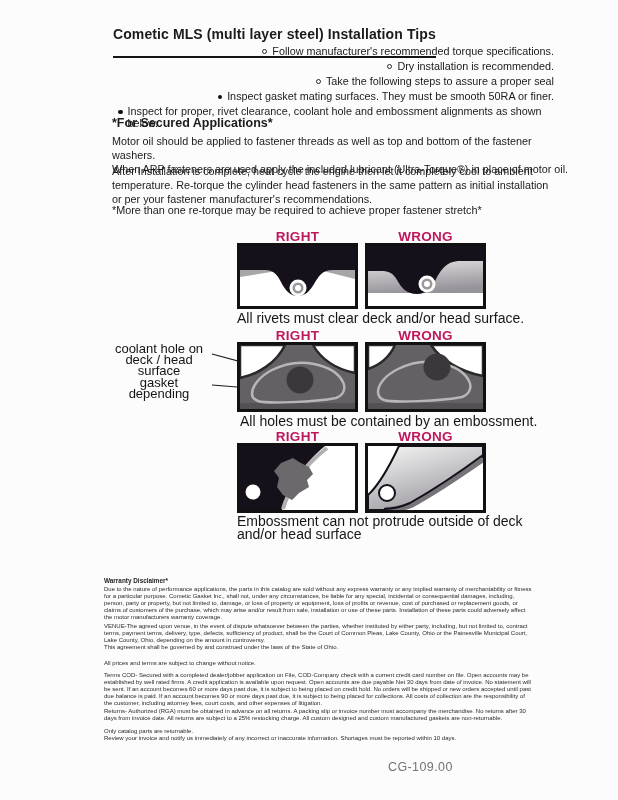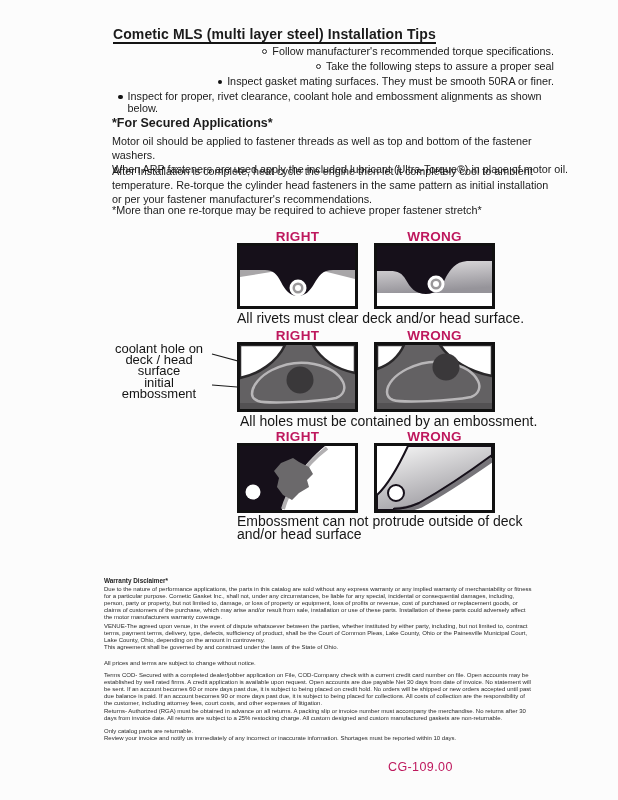--- a/index.html
+++ b/index.html
@@ -7,21 +7,21 @@
   body { font-family:"Liberation Sans", sans-serif; color:#1b1b1b; }
   #page {
     position:relative; width:618px; height:800px; margin:0 auto;
     background:#fcfcfc; overflow:hidden;
   }
   .abs { position:absolute; }
 
   
   .title {
     left:113px; top:26px; font-size:14px; font-weight:bold;
-    border-bottom:2px solid #141414; padding-bottom:0; letter-spacing:.1px;
+    border-bottom:2px solid #141414; padding-bottom:14px; letter-spacing:.1px;
     display:inline-block;
   }
   .tips { left:104px; top:45px; width:450px; }
   .tip-line { display:flex; align-items:flex-start; height:15px; font-size:10.8px;justify-content:flex-end; }
   .tip-line.sub { margin-left:14px; }
   .b-hollow, .b-filled {
     width:5px; height:5px; border-radius:50%; flex:0 0 auto;
     margin:4px 5px 0 0;
   }
   .b-hollow { border:1.2px solid #2a2a2a; }
@@ -29,54 +29,58 @@
 
   
   .diesel-h { left:112px; top:116px; font-size:12.5px; font-weight:bold; }
   .para { left:112px; font-size:10.8px; line-height:14px; white-space:pre-line; width:460px; }
   .p1 { top:134px; }
   .p2 { top:164px; }
   .p3 { top:203px; }
 
   
   .rw-label { width:121px; text-align:center; font-size:13.5px; font-weight:600; letter-spacing:.3px; color:#be185d; }
-  .col-l { left:237px; } .col-r { left:374px; }
+  .col-l { left:237px; } .col-r { left:365px; }
   .row1-lab { top:229px; } .row2-lab { top:328px; } .row3-lab { top:429px; }
   .dbox { width:121px; }
   .row1-box { top:243px; height:66px; }
   .row2-box { top:342px; height:70px; }
   .row3-box { top:443px; height:70px; }
   .dbox svg { display:block; width:100%; height:100%; }
   .caption { font-size:14px; line-height:12.5px; color:#161616; white-space:pre-line; }
   .cap1 { left:237px; top:312px; }
   .cap2 { left:240px; top:415px; }
   .cap3 { left:237px; top:515px; }
   .callout { left:108px; width:102px; text-align:center; font-size:13px; line-height:11px; white-space:pre-line; color:#141414; }
   .co1 { top:343px; } .co2 { top:377px; }
   .leaders { left:205px; top:340px; width:100px; height:60px; }
 
   
   .fine { left:104px; width:430px; font-size:6px; line-height:6.9px; color:#2a2a2a; white-space:pre-line; }
   .fine-h { left:104px; top:577px; font-size:6.4px; font-weight:bold; color:#222; }
   .fp0 { top:586px; } .fp1 { top:623px; } .fp2 { top:660px; }
   .fp3 { top:672px; } .fp4 { top:708px; } .fp5 { top:728px; }
 
-  .page-code { left:388px; top:760px; font-size:12.5px; letter-spacing:.4px; color:#be185d; }
+  .page-code { left:388px; top:760px; font-size:12.5px; letter-spacing:.4px; color:#737373; }
 </style>
 </head>
 <body>
 
 <div id="page">
 
   <div class="abs title">Cometic MLS (multi layer steel) Installation Tips</div>
 
   <div class="abs tips">
     <div class="tip-line">
       <span class="b-hollow"></span>
       <span>Follow manufacturer's recommended torque specifications.</span>
+    </div>
+    <div class="tip-line">
+      <span class="b-hollow"></span>
+      <span>Dry installation is recommended.</span>
     </div>
     <div class="tip-line">
       <span class="b-hollow"></span>
       <span>Take the following steps to assure a proper seal</span>
     </div>
     <div class="tip-line sub">
       <span class="b-filled"></span>
       <span>Inspect gasket mating surfaces.  They must be smooth 50RA or finer.</span>
     </div>
     <div class="tip-line sub">
@@ -126,21 +130,21 @@
       <rect x="1.5" y="1.5" width="118" height="63" fill="none" stroke="#111111" stroke-width="3"></rect>
     </svg>
   </div>
   <div class="abs caption cap1">All rivets must clear deck and/or head surface.</div>
 
   <div class="abs rw-label col-l row2-lab">RIGHT</div>
   <div class="abs rw-label col-r row2-lab">WRONG</div>
 
   <div class="abs callout co1">coolant hole on
 deck / head surface</div>
-  <div class="abs callout co2">initial embossment</div>
+  <div class="abs callout co2">gasket depending</div>
   <svg class="abs leaders" viewBox="0 0 100 60">
     <line x1="7" y1="14" x2="93" y2="37" stroke="#1a1a1a" stroke-width="1.2"></line>
     <line x1="7" y1="45" x2="57" y2="49" stroke="#1a1a1a" stroke-width="1.2"></line>
   </svg>
 
   <div class="abs dbox col-l row2-box">
     <svg viewBox="0 0 121 70">
       <rect x="3" y="3" width="115" height="64" fill="#636163"></rect>
       <path d="M3,3 H48 C40,20 22,32 3,36 Z" fill="#ffffff" stroke="#2a282a" stroke-width="2.5"></path>
       <path d="M76,3 H118 V31 C99,27 84,17 76,3 Z" fill="#ffffff" stroke="#2a282a" stroke-width="2.5"></path>

